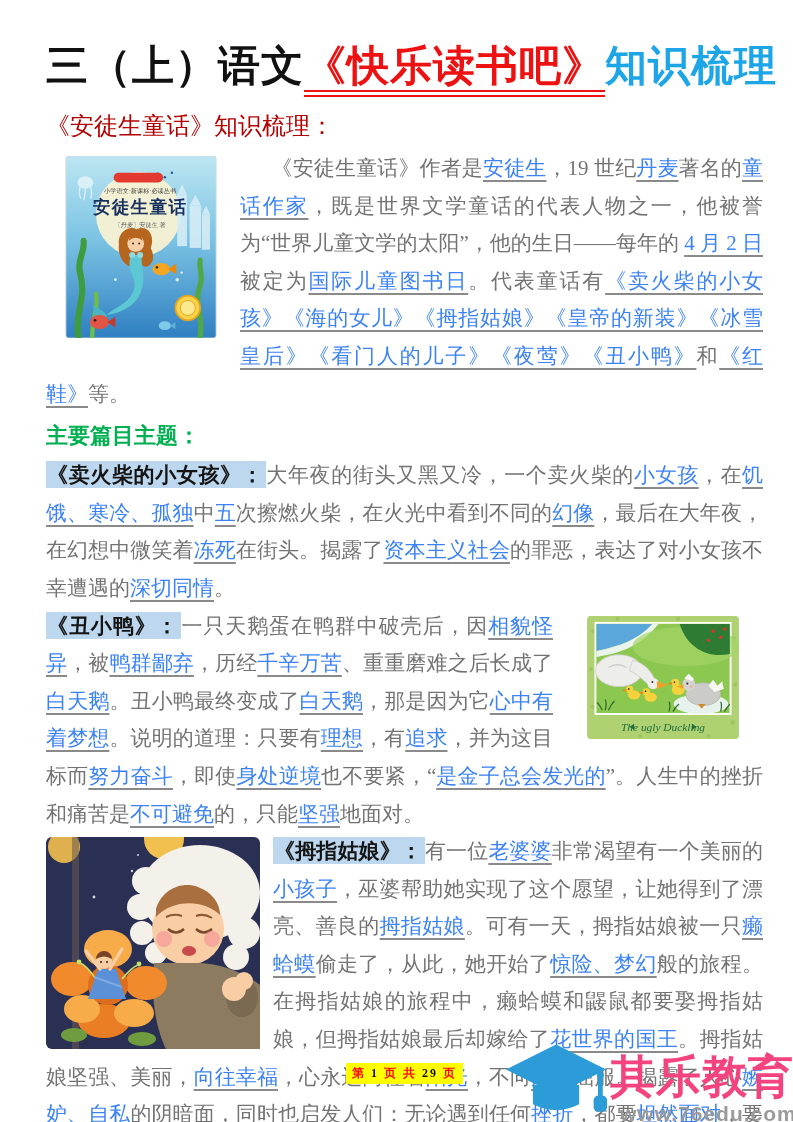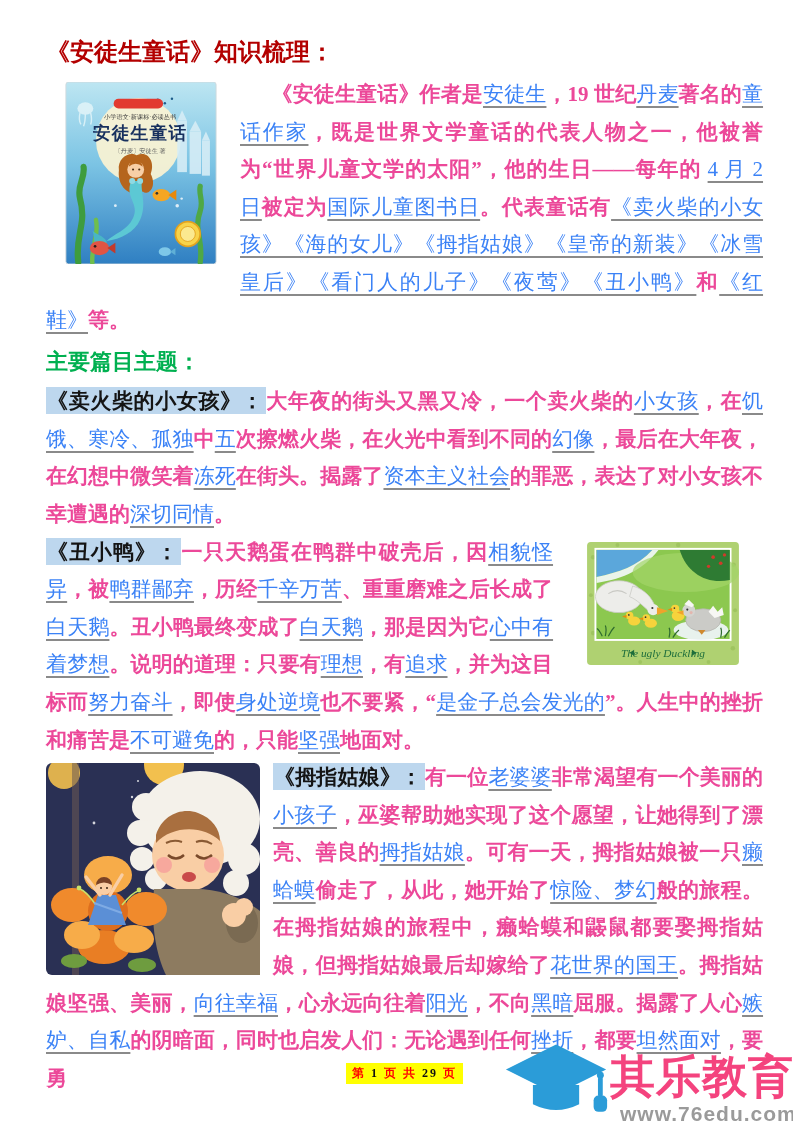--- a/index.html
+++ b/index.html
@@ -7,28 +7,28 @@
          font-family:"Liberation Serif","DejaVu Serif",serif;color:#141414;}
   .page{position:absolute;top:0;left:0;right:0;padding:30px 30px 0 46px;box-sizing:border-box;}
 
   .title{margin:8px 0 16px;text-align:center;white-space:nowrap;
          font-family:"Liberation Sans","DejaVu Sans",sans-serif;
          font-weight:800;font-size:42px;letter-spacing:1px;}
   .t-black{color:#111111;}
   .t-red{color:#EE1111;border-bottom:7px double #EE1111;padding-bottom:1px;}
   .t-blue{color:#1CA6E8;}
 
-  .h2{margin:6px 0 8px;color:#B30000;font-weight:bold;font-size:24px;}
+  .h2{margin:6px 0 8px;color:#B30000;font-weight:normal;font-size:24px;}
 
   .green-h{clear:both;margin:8px 0 6px;color:#00B050;font-weight:bold;font-size:22px;}
 
   p.body{margin:0;font-size:21px;line-height:37.6px;text-align:justify;}
   p.indent{text-indent:1.5em;}
 
-  .seg-t{color:#ec4899;font-weight:bold;}
+  .seg-t{color:#737373;}
   .seg-u{color:#3b82f6;text-decoration:underline;text-decoration-color:#8a8a8a;
          text-decoration-thickness:2px;text-underline-offset:5px;}
   .seg-h{font-weight:bold;background:#BDD7EE;padding:2px 3px 1px 1px;}
 
   .imgbox{display:block;}
   .cover{float:left;width:170px;height:182px;margin:6px 14px 14px 10px;}
   .duck{float:right;width:200px;height:123px;margin:8px 0 8px 10px;}
   .thumb{float:left;width:214px;height:212px;margin:4px 13px 8px 0;}
   .imgbox svg{display:block;width:100%;height:100%;}
 
@@ -44,20 +44,21 @@
               line-height:1.0;white-space:nowrap;}
   .brand-url{color:#9a9a9a;font-size:21px;font-weight:bold;letter-spacing:1px;
              margin-top:3px;padding-left:10px;white-space:nowrap;}
 </style>
 </head>
 <body>
 
 <div class="stage">
   <div class="page">
 
+    <h1 class="title"><span class="t-black">三（上）语文</span><span class="t-red">《快乐读书吧》</span><span class="t-blue">知识梳理</span></h1>
 
     <div class="h2">《安徒生童话》知识梳理：</div>
 
     <p class="body indent">
       <span class="imgbox cover">
         <svg viewBox="0 0 170 206" xmlns="http://www.w3.org/2000/svg">
           <defs>
             <linearGradient id="sea" x1="0" y1="0" x2="0" y2="1">
               <stop offset="0" stop-color="#BDE6F2"></stop>
                 <stop offset="0.45" stop-color="#7CC4E4"></stop>

